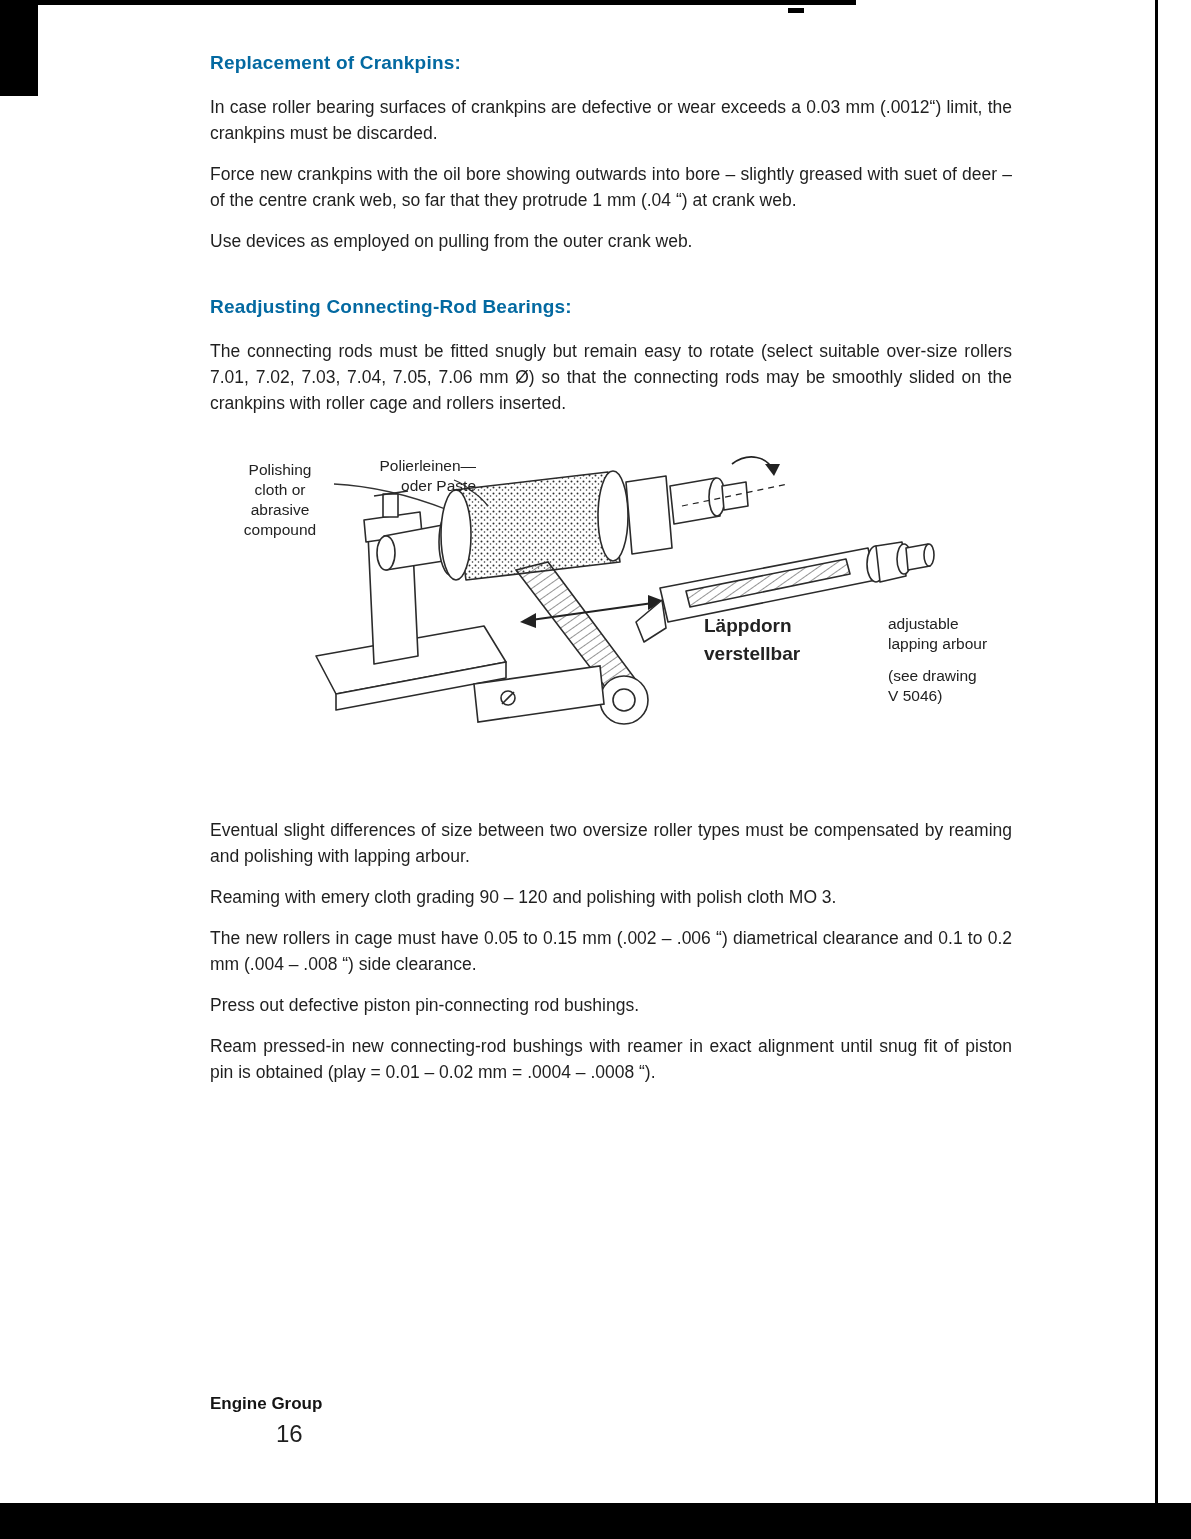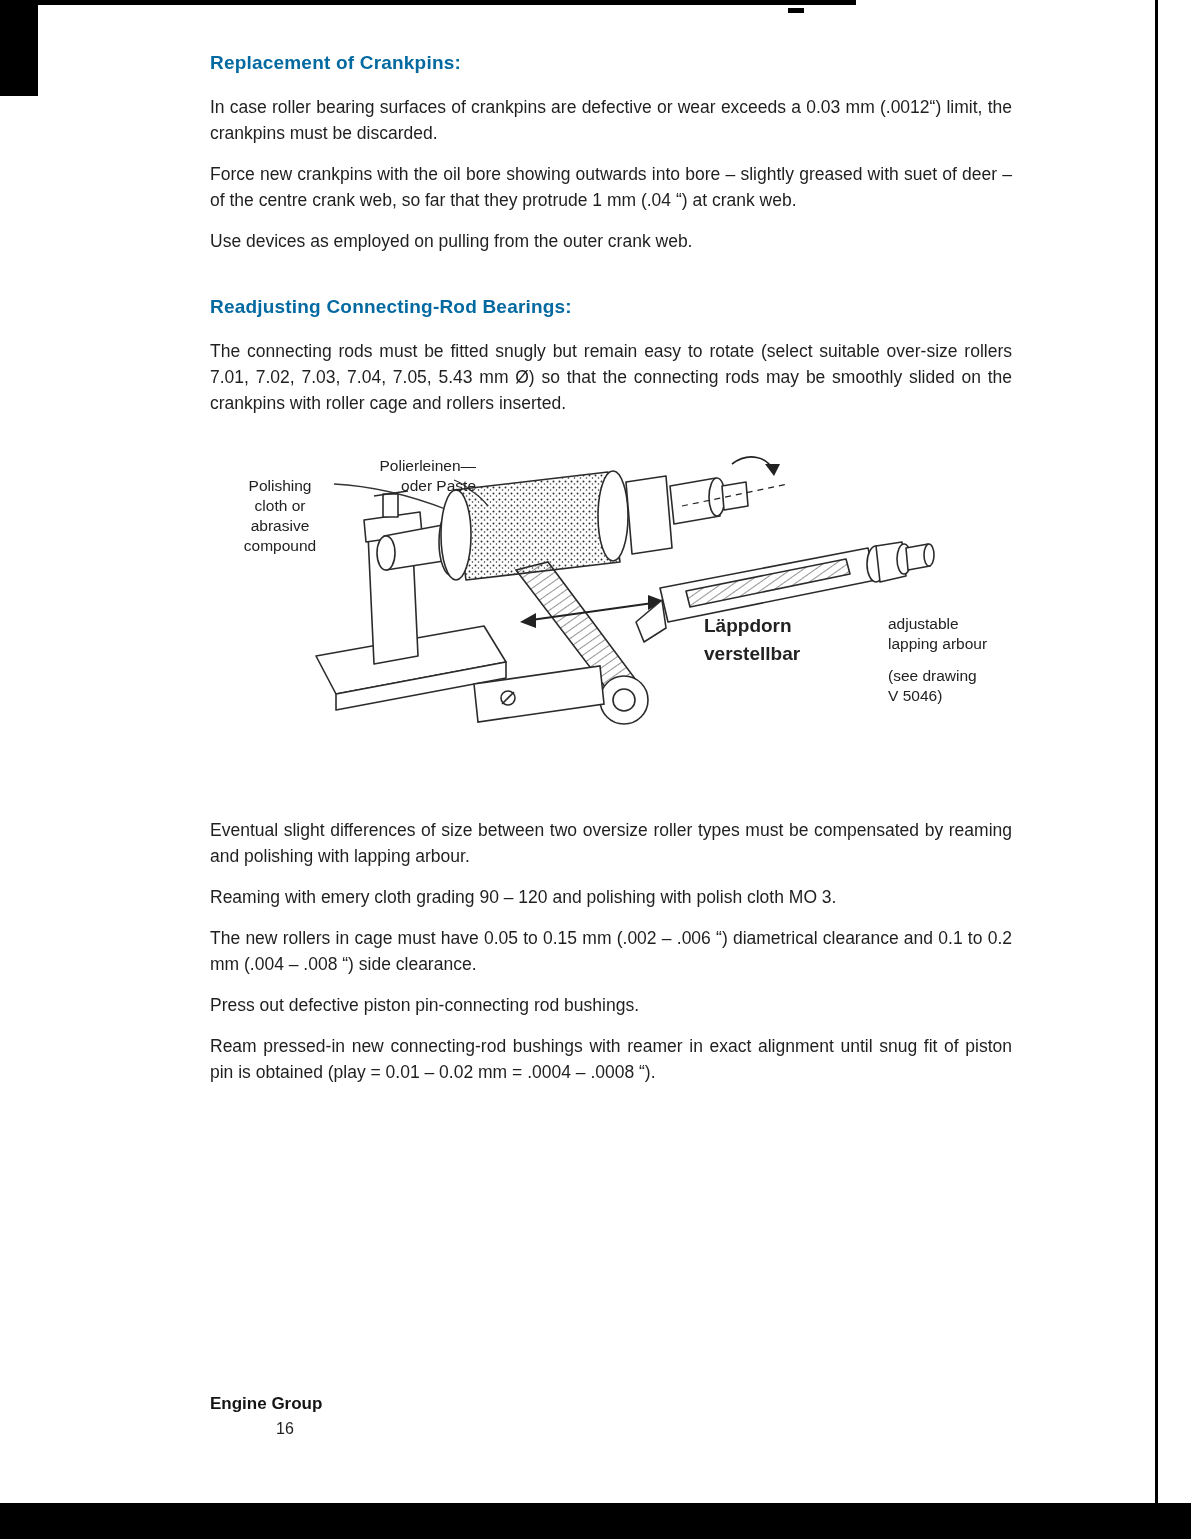--- a/index.html
+++ b/index.html
@@ -26,52 +26,52 @@
   }
   p.body-par:last-child{margin-bottom:0;}
 
   .figure{
     position:relative;width:790px;height:345px;margin:34px 0 22px 6px;
   }
   .figure svg{position:absolute;left:0;top:0;}
   .fig-label{
     position:absolute;white-space:pre-line;color:#222;font-size:15.5px;line-height:20px;
   }
-  .lbl-polishing{left:12px;top:26px;width:104px;text-align:center;}
+  .lbl-polishing{left:12px;top:10px;width:104px;text-align:center;}
   .lbl-polierleinen{left:104px;top:6px;width:156px;text-align:right;}
   .lbl-laeppdorn{left:488px;top:162px;font-size:19px;font-weight:600;line-height:28px;}
   .lbl-adjustable{left:672px;top:164px;}
   .lbl-seedrawing{left:672px;top:216px;}
 
   .closing{margin-top:20px;}
 
   .footer{position:absolute;left:210px;top:1394px;}
   .footer-group{font-size:17px;font-weight:bold;color:#141414;}
-  .footer-page{font-size:16px;margin:6px 0 12px 66px;color:#1f1f1f;}
+  .footer-page{font-size:24px;margin:6px 0 12px 66px;color:#1f1f1f;}
 </style>
 </head>
 <body>
 
 <div class="edge edge-top"></div>
 <div class="edge corner-tl"></div>
 <div class="edge tick-top"></div>
 <div class="edge edge-right"></div>
 <div class="edge edge-bottom"></div>
 
 <div class="content">
 
   <h2 class="section-heading">Replacement of Crankpins:</h2>
 
   <p class="body-par">In case roller bearing surfaces of crankpins are defective or wear exceeds a 0.03 mm (.0012“) limit, the crankpins must be discarded.</p>
   <p class="body-par">Force new crankpins with the oil bore showing outwards into bore – slightly greased with suet of deer – of the centre crank web, so far that they protrude 1 mm (.04 “) at crank web.</p>
   <p class="body-par">Use devices as employed on pulling from the outer crank web.</p>
 
   <h2 class="section-heading second">Readjusting Connecting-Rod Bearings:</h2>
 
-  <p class="body-par">The connecting rods must be fitted snugly but remain easy to rotate (select suitable over-size rollers 7.01, 7.02, 7.03, 7.04, 7.05, 5.43 mm Ø) so that the connecting rods may be smoothly slided on the crankpins with roller cage and rollers inserted.</p>
+  <p class="body-par">The connecting rods must be fitted snugly but remain easy to rotate (select suitable over-size rollers 7.01, 7.02, 7.03, 7.04, 7.05, 7.06 mm Ø) so that the connecting rods may be smoothly slided on the crankpins with roller cage and rollers inserted.</p>
 
   <div class="figure">
     <svg viewBox="0 0 790 345" width="790" height="345">
       <defs>
         <pattern id="hatchA" patternUnits="userSpaceOnUse" width="7" height="7" patternTransform="rotate(55)">
           <line x1="0" y1="0" x2="0" y2="7" stroke="#3a3a3a" stroke-width="1.1"></line>
         </pattern>
         <pattern id="speck" patternUnits="userSpaceOnUse" width="6" height="6">
           <circle cx="1.5" cy="1.5" r="1" fill="#2f2f2f"></circle>
           <circle cx="4.5" cy="4" r="0.8" fill="#2f2f2f"></circle>

